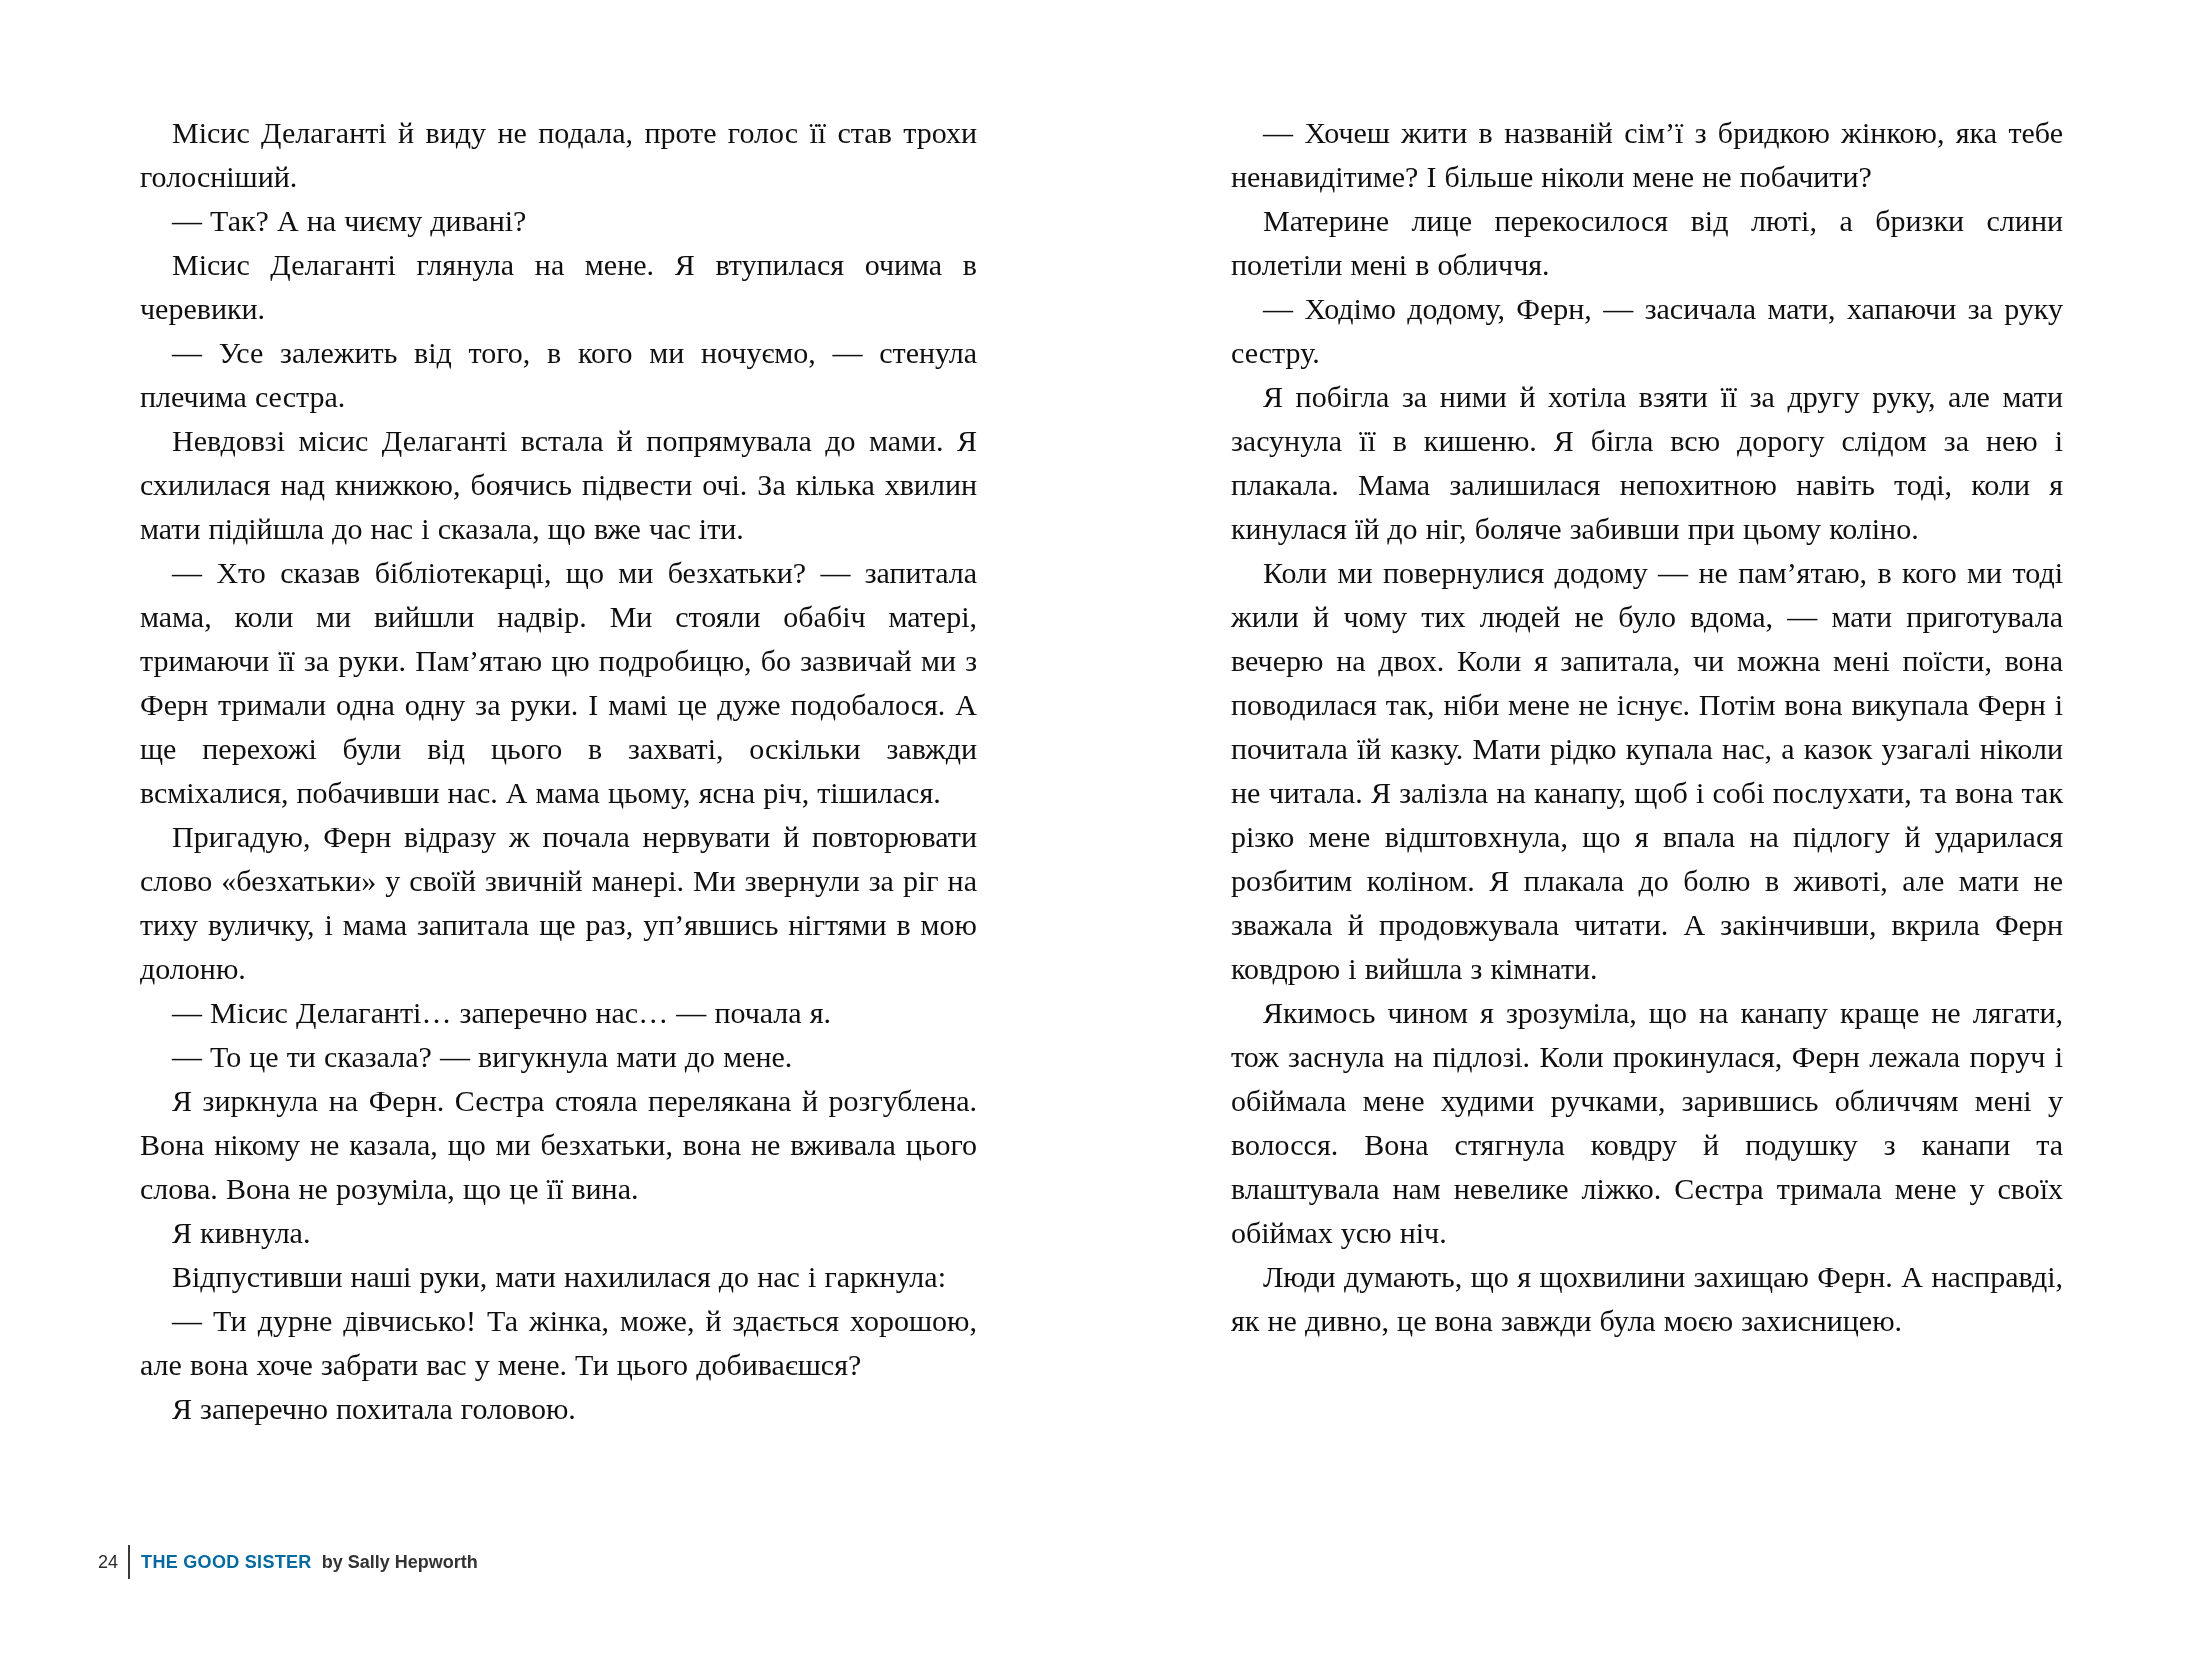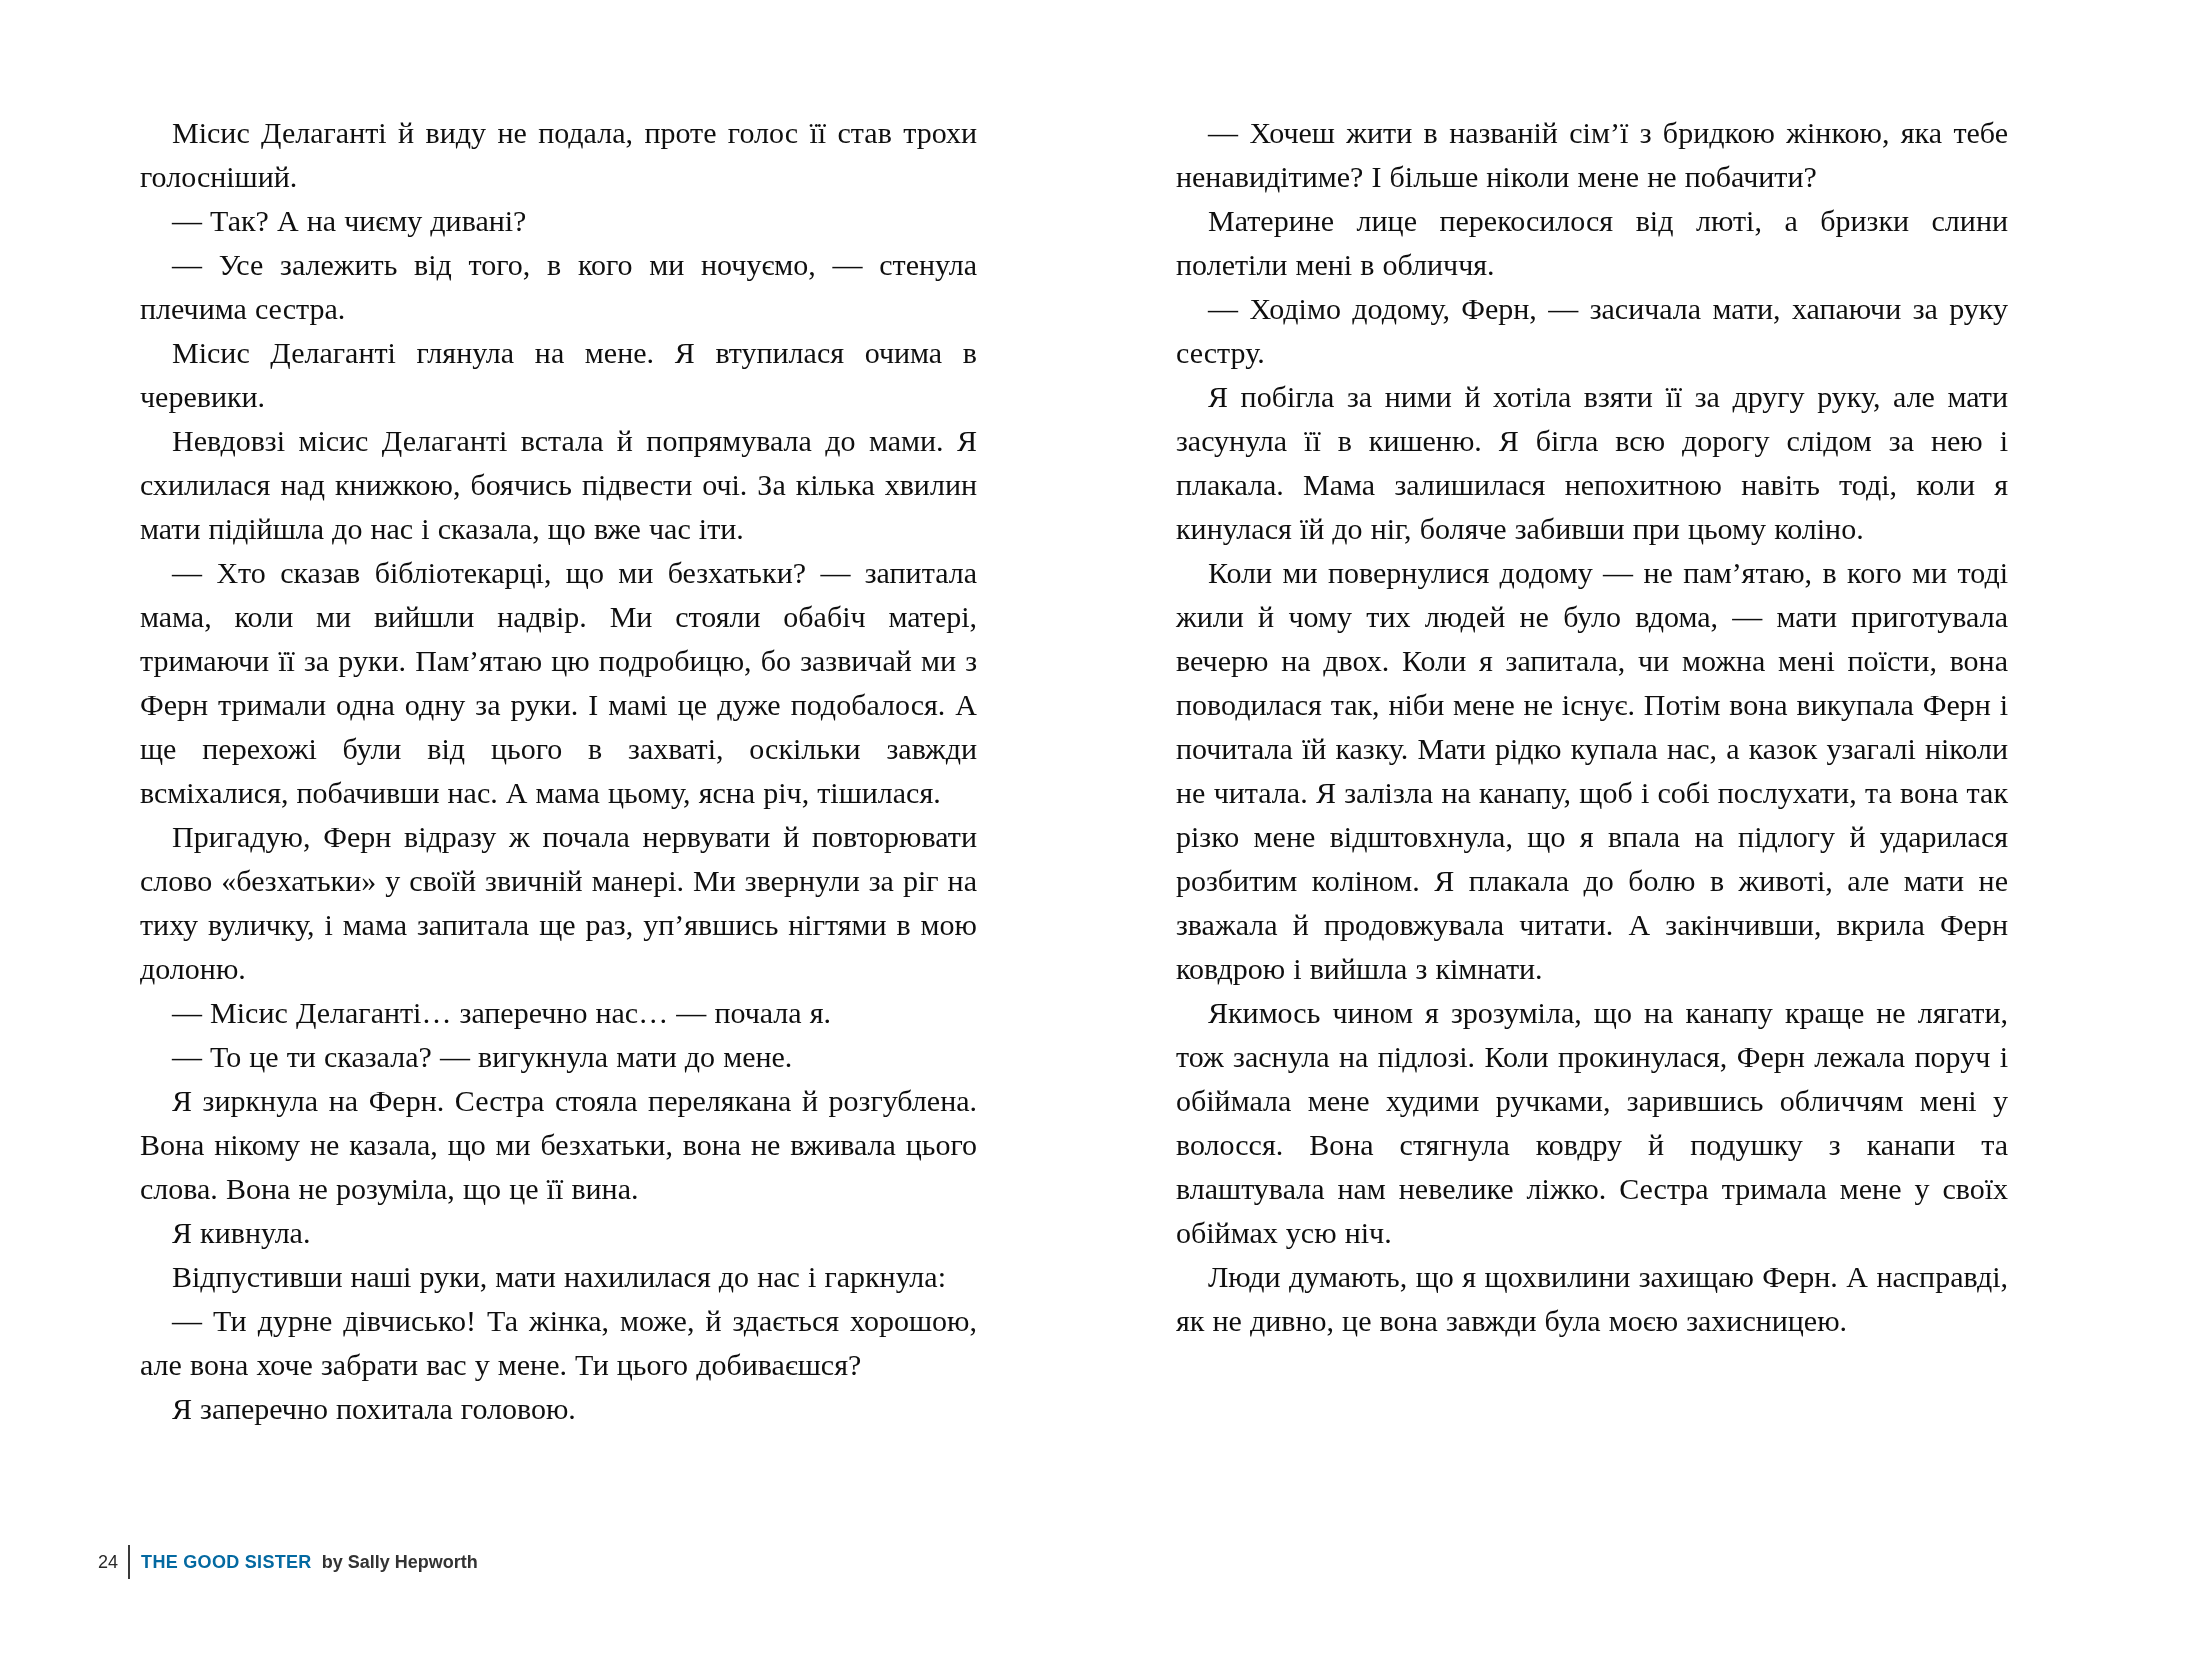--- a/index.html
+++ b/index.html
@@ -22,21 +22,21 @@
     position: absolute;
     top: 111px;
     font-size: 30px;
     line-height: 44px;
     text-align: justify;
     hyphens: auto;
     -webkit-hyphens: auto;
     word-spacing: 0.6px;
   }
   .text-col.left  { left: 140px;  width: 837px; }
-  .text-col.right { left: 1176px; width: 832px; }
+  .text-col.right { left: 1231px; width: 832px; }
   p.para {
     margin: 0;
     padding: 0;
     text-indent: 32px;
   }
   .page-footer {
     position: absolute;
     left: 98px;
     top: 1545px;
     display: flex;
@@ -72,23 +72,23 @@
 <body>
 
 <div class="spread">
 
   <section class="text-col left">
 
       <p class="para">Місис Делаганті й виду не подала, проте голос її став трохи голосніший.</p>
 
       <p class="para">— Так? А на чиєму дивані?</p>
 
+      <p class="para">Місис Делаганті глянула на мене. Я втупилася очима в черевики.</p>
+
       <p class="para">— Усе залежить від того, в кого ми ночуємо, — стенула плечима сестра.</p>
-
-      <p class="para">Місис Делаганті глянула на мене. Я втупилася очима в черевики.</p>
 
       <p class="para">Невдовзі місис Делаганті встала й попрямувала до мами. Я схилилася над книжкою, боячись підвести очі. За кілька хвилин мати підійшла до нас і сказала, що вже час іти.</p>
 
       <p class="para">— Хто сказав бібліотекарці, що ми безхатьки? — запитала мама, коли ми вийшли надвір. Ми стояли обабіч матері, тримаючи її за руки. Пам’ятаю цю подробицю, бо зазвичай ми з Ферн тримали одна одну за руки. І мамі це дуже подобалося. А ще перехожі були від цього в захваті, оскільки завжди всміхалися, побачивши нас. А мама цьому, ясна річ, тішилася.</p>
 
 
       <p class="para">Пригадую, Ферн відразу ж почала нервувати й повторювати слово «безхатьки» у своїй звичній манері. Ми звернули за ріг на тиху вуличку, і мама запитала ще раз, уп’явшись нігтями в мою долоню.</p>
 
       <p class="para">— Місис Делаганті… заперечно нас… — почала я.</p>
 

